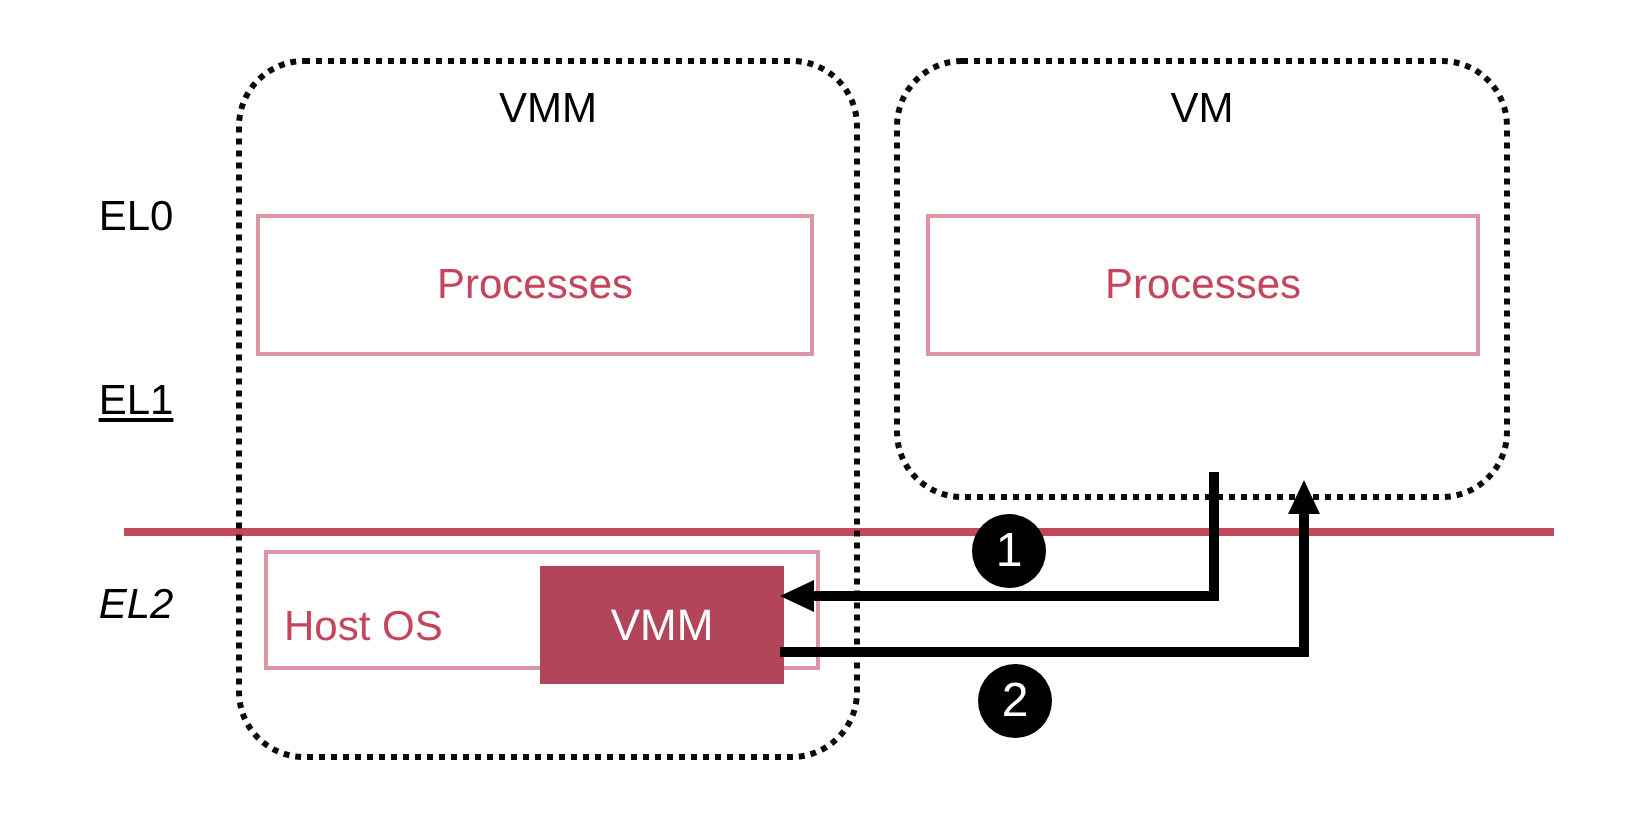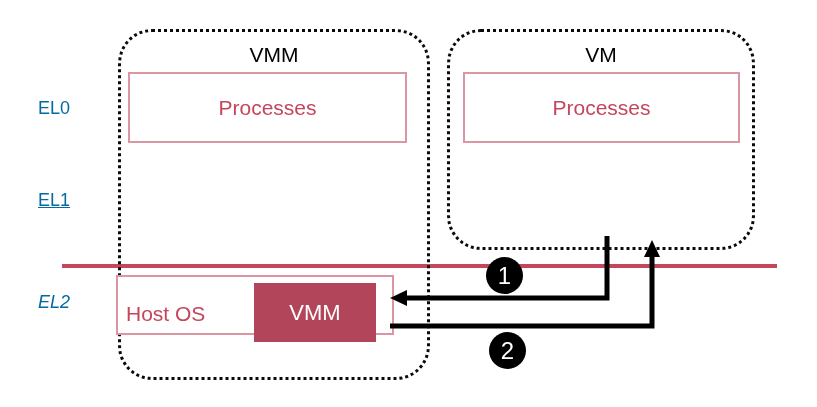--- a/index.html
+++ b/index.html
@@ -12,32 +12,32 @@
   
   .dotted-ct{position:absolute;border:3px dotted #0a0a0a;border-radius:34px;box-sizing:border-box;z-index:1;}
   .vmm-ct{left:118px;top:29px;width:312px;height:351px;}
   .vm-ct{left:447px;top:29px;width:308px;height:221px;}
   .ct-title{margin-top:11px;text-align:center;font-size:21px;color:#000000;line-height:1.1;}
   
   .box{
     position:absolute;border:2px solid #dc96a3;box-sizing:border-box;background:#ffffff;
     color:#c4455c;font-size:21px;z-index:2;
   }
-  .centered{display:flex;align-items:center;justify-content:center;}
+  .centered{display:flex;align-items:center;justify-content:center;margin-top:35px;}
   .processes-left{left:128px;top:72px;width:279px;height:71px;}
   .processes-right{left:463px;top:72px;width:277px;height:71px;}
   .os-kernel{left:462px;top:167px;width:278px;height:69px;}
-  .host-os{left:116px;top:275px;width:278px;height:60px;}
+  .host-os{left:132px;top:275px;width:278px;height:60px;}
   .corner-label{position:absolute;left:8px;bottom:7px;color:#c4455c;font-size:21px;}
   .filled-box{
     position:absolute;left:136px;top:6px;width:122px;height:59px;background:#b3455a;
     color:#ffffff;font-size:22px;display:flex;align-items:center;justify-content:center;
   }
   
-  .el-label{position:absolute;left:38px;width:60px;text-align:left;font-size:18px;color:#0369a1;line-height:21px;z-index:1;}
+  .el-label{position:absolute;left:38px;width:60px;text-align:center;font-size:21px;color:#000000;line-height:21px;z-index:1;}
   .el0{top:98px;} .el1{top:190px;text-decoration:underline;} .el2{top:292px;font-style:italic;}
   
   .arrows{position:absolute;left:0;top:0;width:817px;height:407px;z-index:3;pointer-events:none;}
   
   .badge{
     position:absolute;width:37px;height:37px;border-radius:50%;background:#000000;color:#ffffff;
     display:flex;align-items:center;justify-content:center;font-size:24px;z-index:4;
   }
   .badge1{left:486px;top:257px;}
   .badge2{left:489px;top:332px;}

